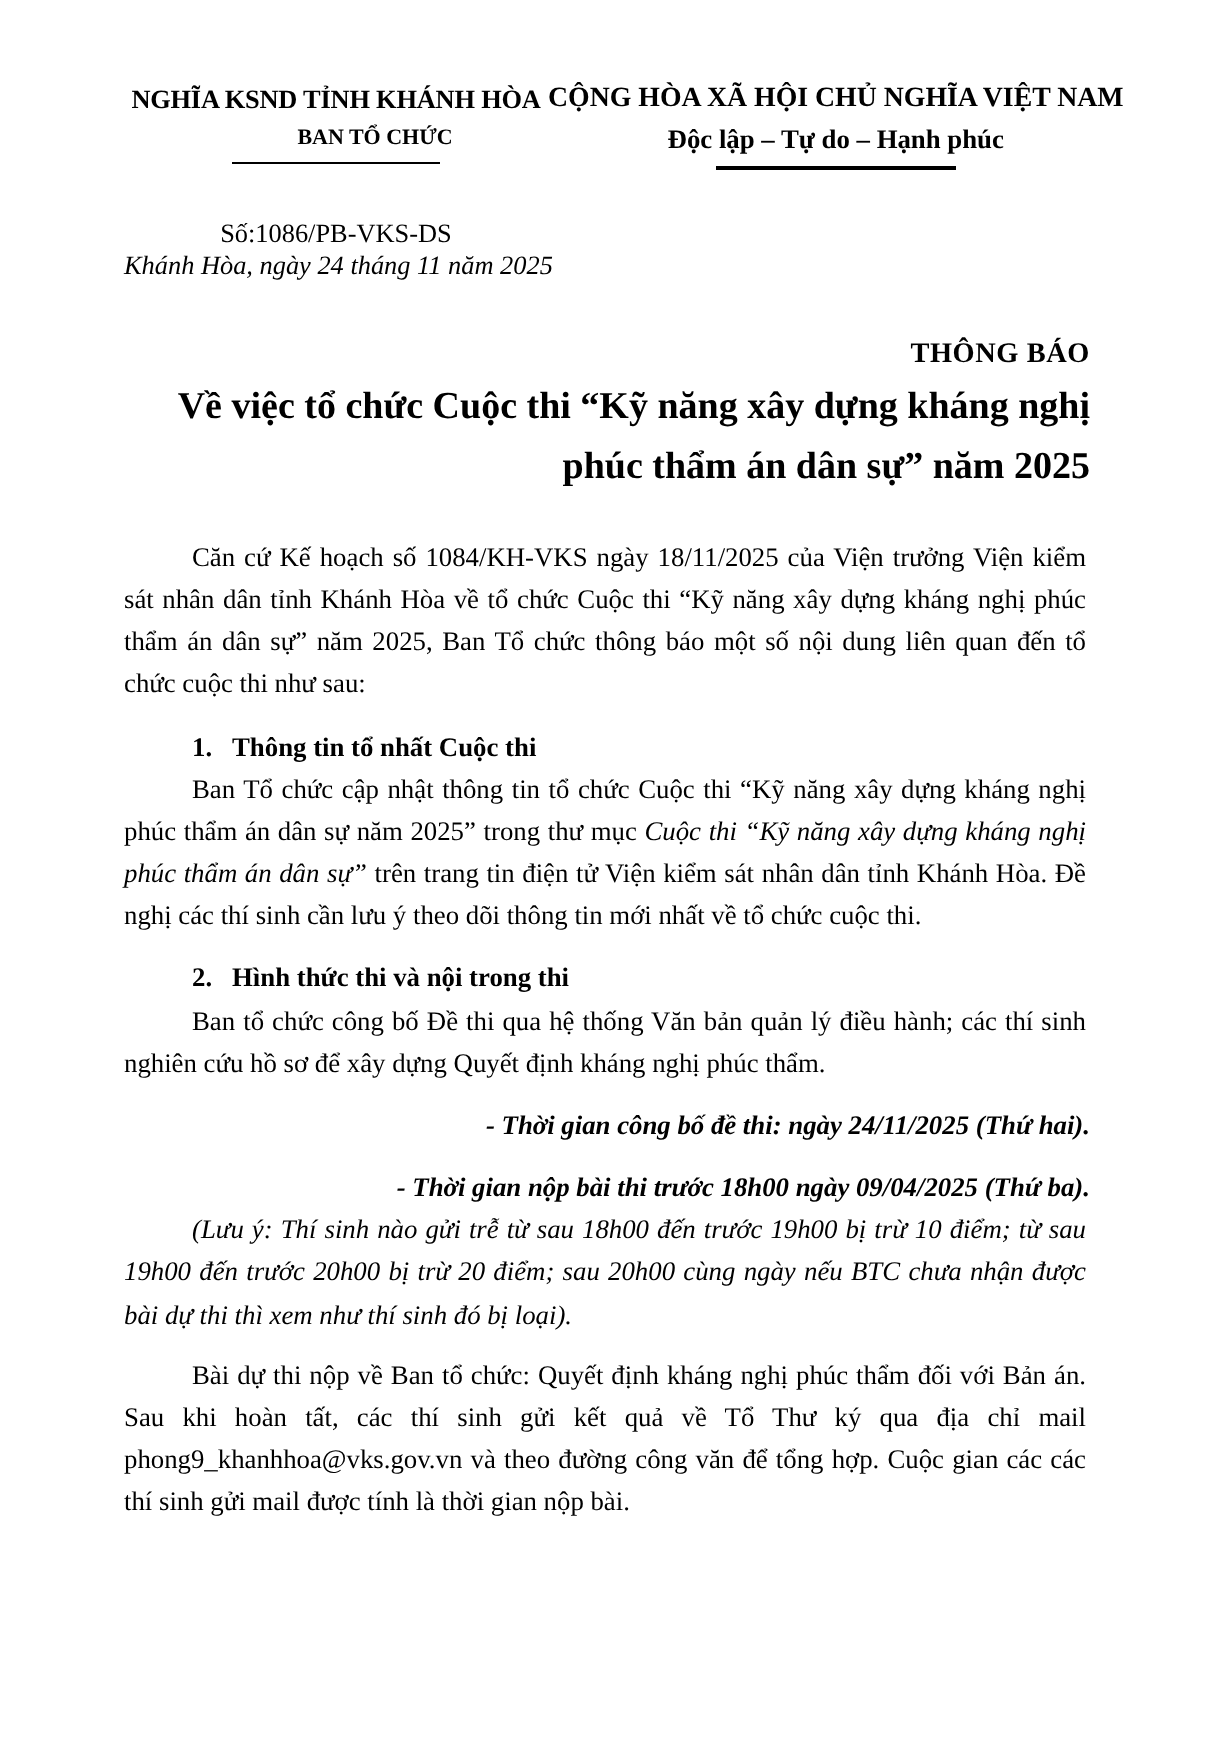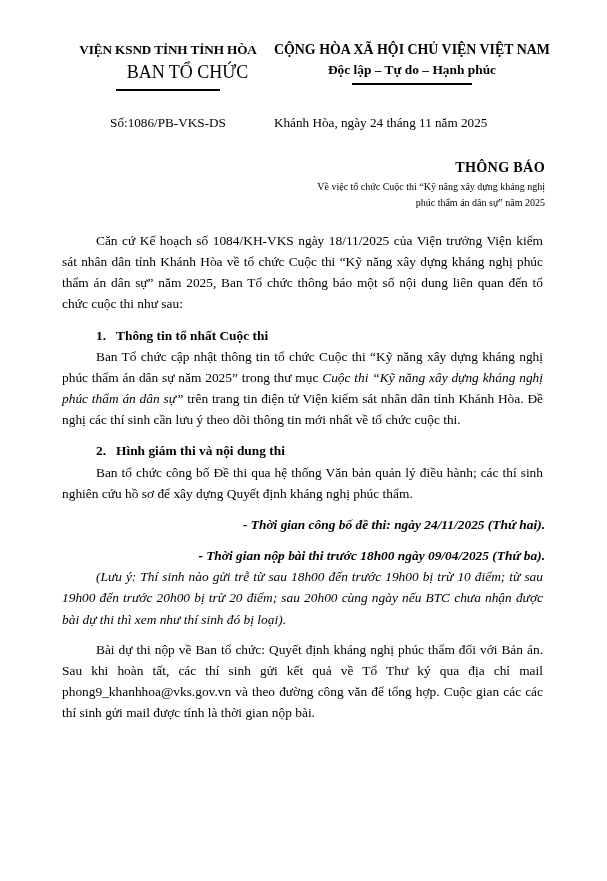--- a/index.html
+++ b/index.html
@@ -43,22 +43,22 @@
     text-align: center;
   }
   .org-line1 {
     font-size: 13.2px;
     font-weight: bold;
     letter-spacing: -0.1px;
     white-space: nowrap;
     line-height: 1.45;
   }
   .org-line2 {
-    font-size: 18px;
-    font-weight: normal;
+    font-size: 11px;
+    font-weight: bold;
     line-height: 1.5;
     display: inline-block;
     position: relative;
     padding-left: 39px;
   }
   .nation-line1 {
     font-size: 13.9px;
     font-weight: bold;
     white-space: nowrap;
     line-height: 1.45;
@@ -78,47 +78,49 @@
   }
   .ul-left { width: 104px; }
   .ul-right { width: 120px; }
 
   
   .meta-row {
     display: flex;
     align-items: baseline;
     width: 100%;
     margin-top: 24px;
+    flex-direction: column;
   }
   .doc-number {
     width: 212px;
     flex: 0 0 auto;
     text-align: center;
     font-size: 13.2px;
   }
   .doc-place-date {
     flex: 1 1 auto;
     text-align: left;
     font-size: 13.2px;
+    font-style: italic;
   }
 
   
   .title-block {
     text-align: right;
     margin-top: 26px;
   }
   .title-main {
     font-size: 14.2px;
     font-weight: bold;
     line-height: 1.5;
     letter-spacing: 0.3px;
   }
   .title-sub {
-    font-size: 10px;
-    font-weight: normal;
+    font-size: 19px;
+    font-weight: bold;
     line-height: 1.55;
     margin-top: 1px;
   }
 
   
   .body-block {
     margin-top: 19px;
   }
   p.para {
     margin: 0 2px 0 0;
@@ -161,26 +163,26 @@
   .mt-big { margin-top: 11px; }
 </style>
 </head>
 <body>
 
 <div class="page">
   <div class="content">
 
     <div class="doc-header">
       <div class="hdr-left">
-        <div class="org-line1">VIỆN KSND TỈNH TỈNH HÒA</div>
+        <div class="org-line1">NGHĨA KSND TỈNH KHÁNH HÒA</div>
         <div class="org-line2">BAN TỔ CHỨC</div>
         <span class="ul-rule ul-left"></span>
       </div>
       <div class="hdr-right">
-        <div class="nation-line1">CỘNG HÒA XÃ HỘI CHỦ VIỆN VIỆT NAM</div>
+        <div class="nation-line1">CỘNG HÒA XÃ HỘI CHỦ NGHĨA VIỆT NAM</div>
         <div class="nation-line2">Độc lập – Tự do – Hạnh phúc</div>
         <span class="ul-rule ul-right"></span>
       </div>
     </div>
 
     <div class="meta-row">
       <div class="doc-number">Số:1086/PB-VKS-DS</div>
       <div class="doc-place-date">Khánh Hòa, ngày 24 tháng 11  năm 2025</div>
     </div>
 
@@ -194,21 +196,21 @@
 
       <p class="para">Căn cứ Kế hoạch số 1084/KH-VKS ngày 18/11/2025 của Viện trưởng Viện kiểm sát nhân dân tỉnh Khánh Hòa về tổ chức Cuộc thi “Kỹ năng xây dựng kháng nghị phúc thẩm án dân sự” năm 2025, Ban Tổ chức thông báo một số nội dung liên quan đến tổ chức cuộc thi như sau:</p>
 
       <div class="sec-head">
         <span class="sec-num">1.</span><span>Thông tin tổ nhất Cuộc thi</span>
       </div>
 
       <p class="para mt-big"><span>Ban Tổ chức cập nhật thông tin tổ chức Cuộc thi “Kỹ năng xây dựng kháng nghị phúc thẩm án dân sự năm 2025” trong thư mục </span><em class="it">Cuộc thi  “Kỹ năng xây dựng kháng nghị phúc thẩm án dân sự”</em><span> trên trang tin điện tử Viện kiểm sát nhân dân tỉnh Khánh Hòa. Đề nghị các thí sinh cần lưu ý theo dõi thông tin mới nhất về tổ chức cuộc thi.</span></p>
 
       <div class="sec-head">
-        <span class="sec-num">2.</span><span>Hình giám thi và nội dung thi</span>
+        <span class="sec-num">2.</span><span>Hình thức thi và nội trong thi</span>
       </div>
 
 
       <p class="para">Ban tổ chức công bố Đề thi qua hệ thống Văn bản quản lý điều hành; các thí sinh nghiên cứu hồ sơ để xây dựng Quyết định kháng nghị phúc thẩm.</p>
 
       <div class="bi-line">- Thời gian công bố đề thi: ngày 24/11/2025 (Thứ hai).</div>
 
       <div class="bi-line">- Thời gian nộp bài thi trước 18h00 ngày 09/04/2025 (Thứ ba).</div>
 
       <p class="para note-para mt-big">(Lưu ý: Thí sinh nào gửi trễ từ sau 18h00 đến trước 19h00 bị trừ 10 điểm; từ sau 19h00 đến trước 20h00 bị trừ 20 điểm; sau 20h00 cùng ngày nếu BTC chưa nhận được bài dự thi thì xem như thí sinh đó bị loại).</p>

